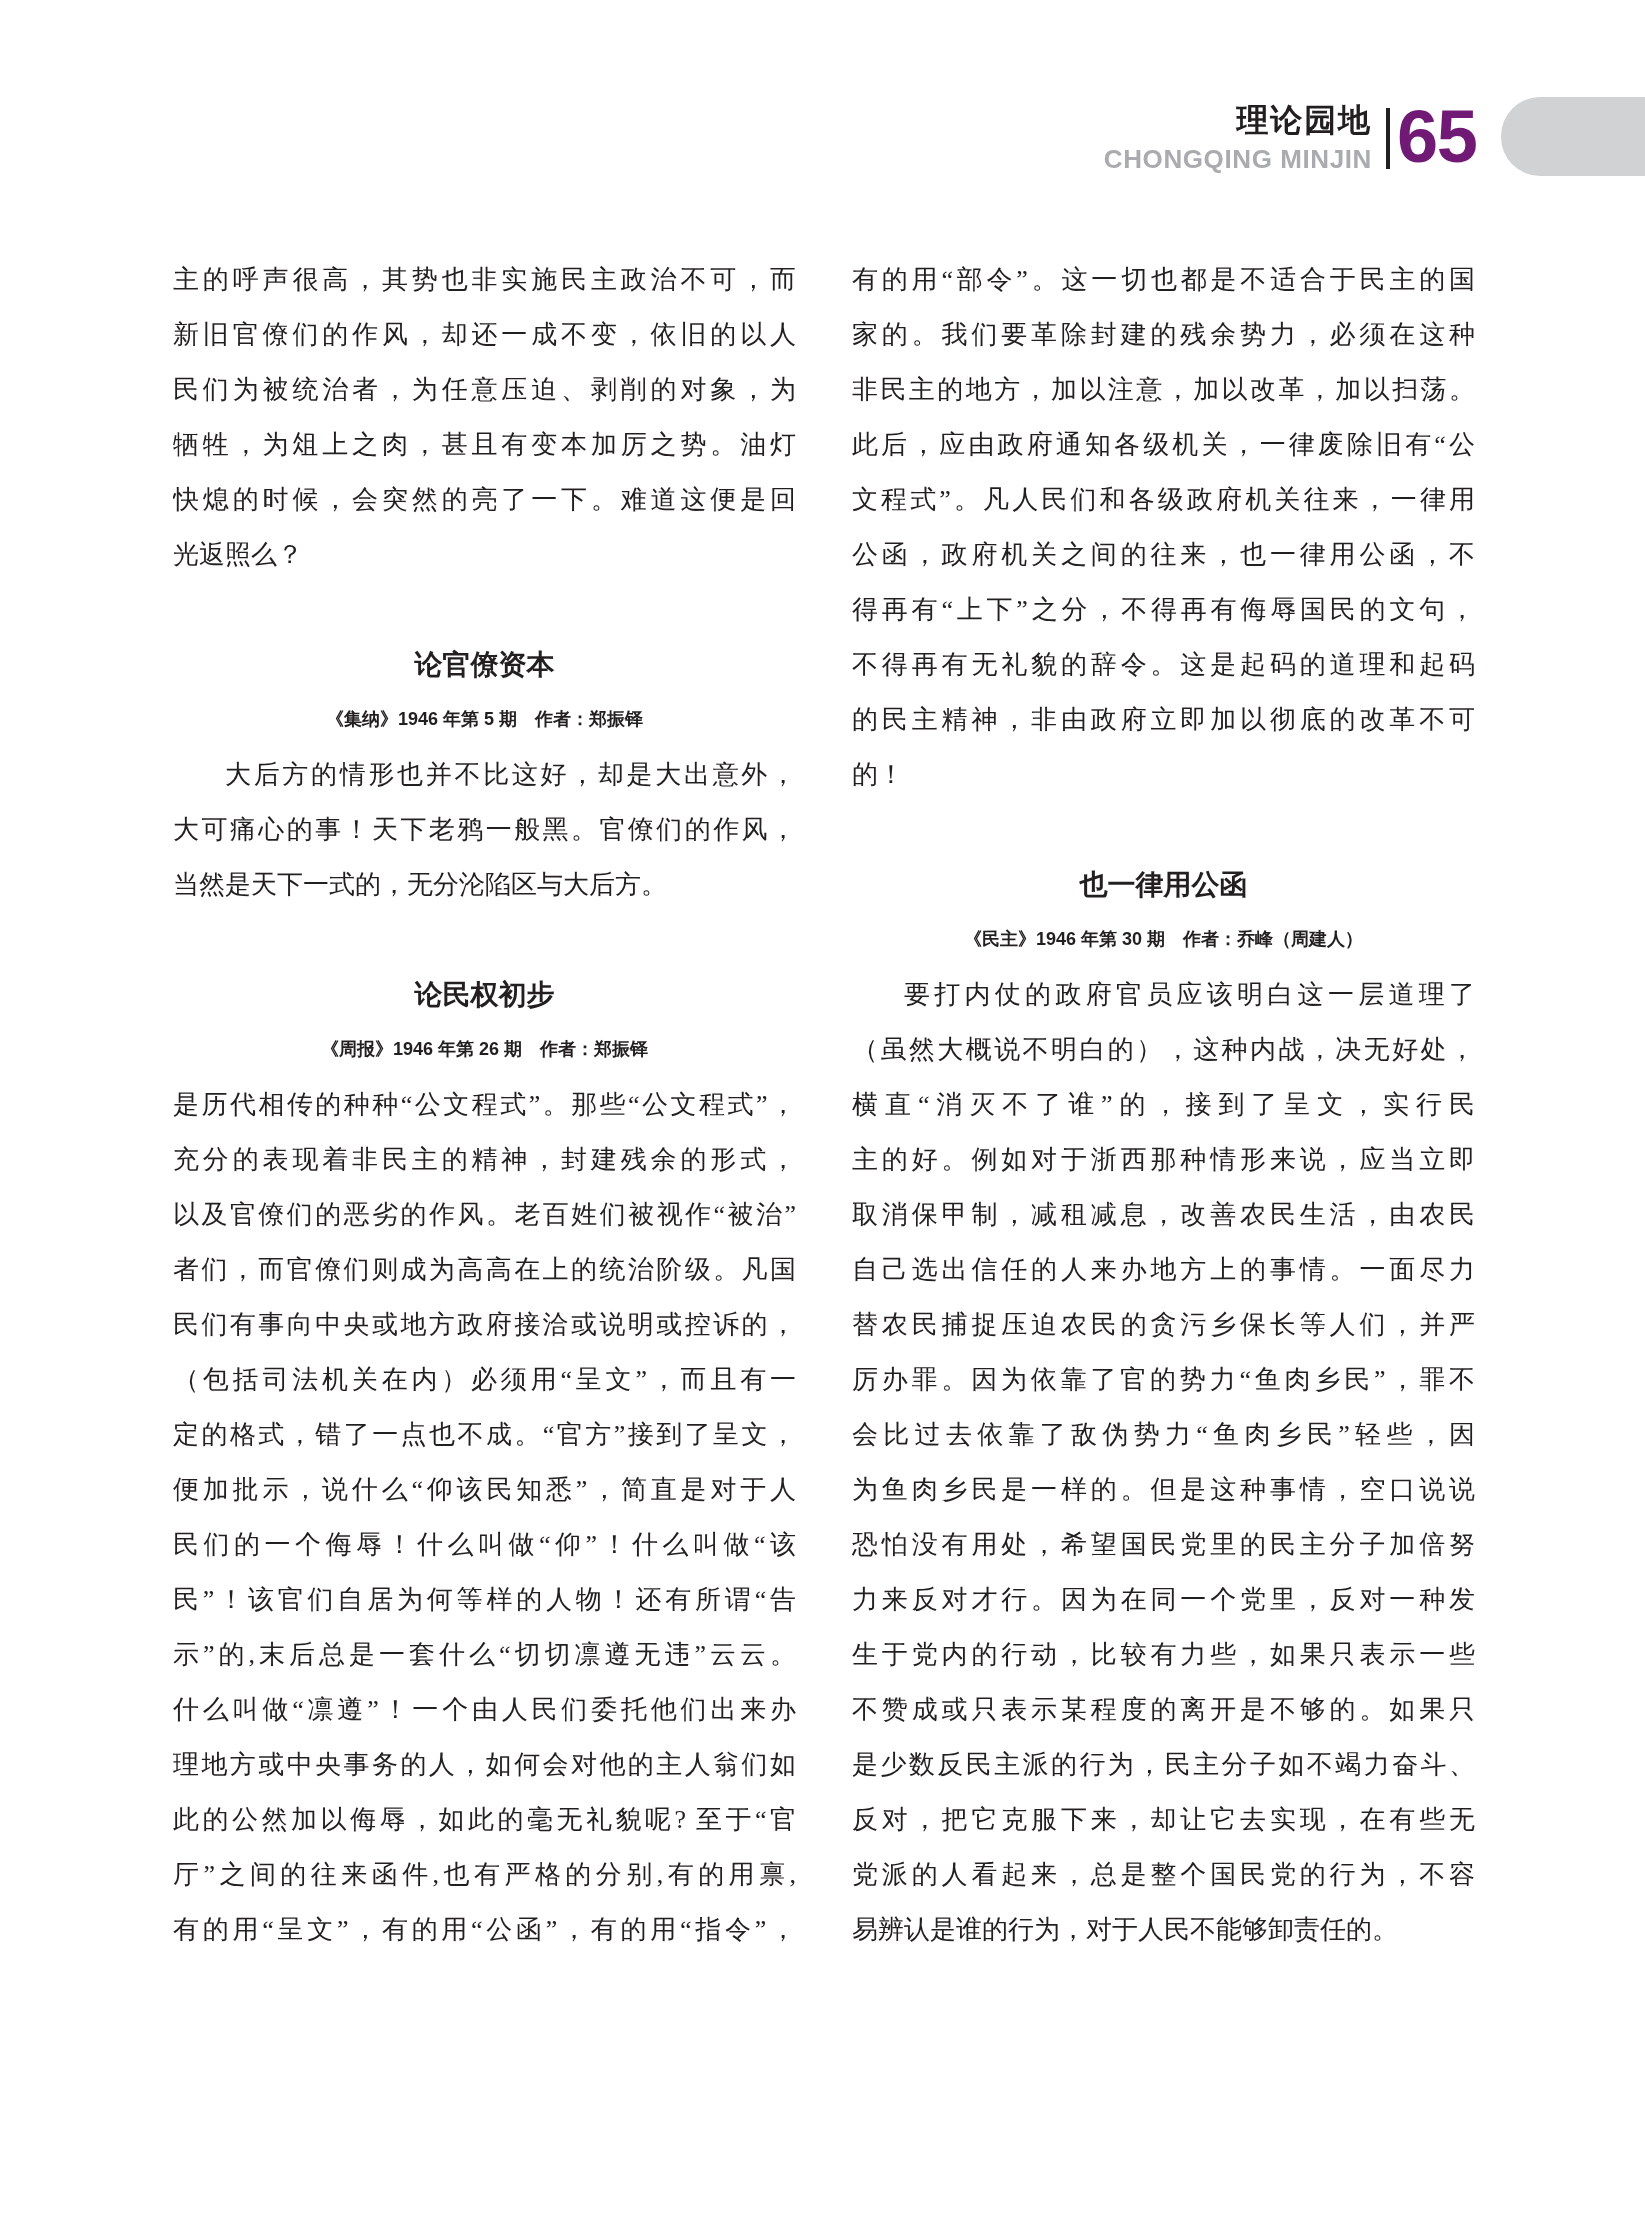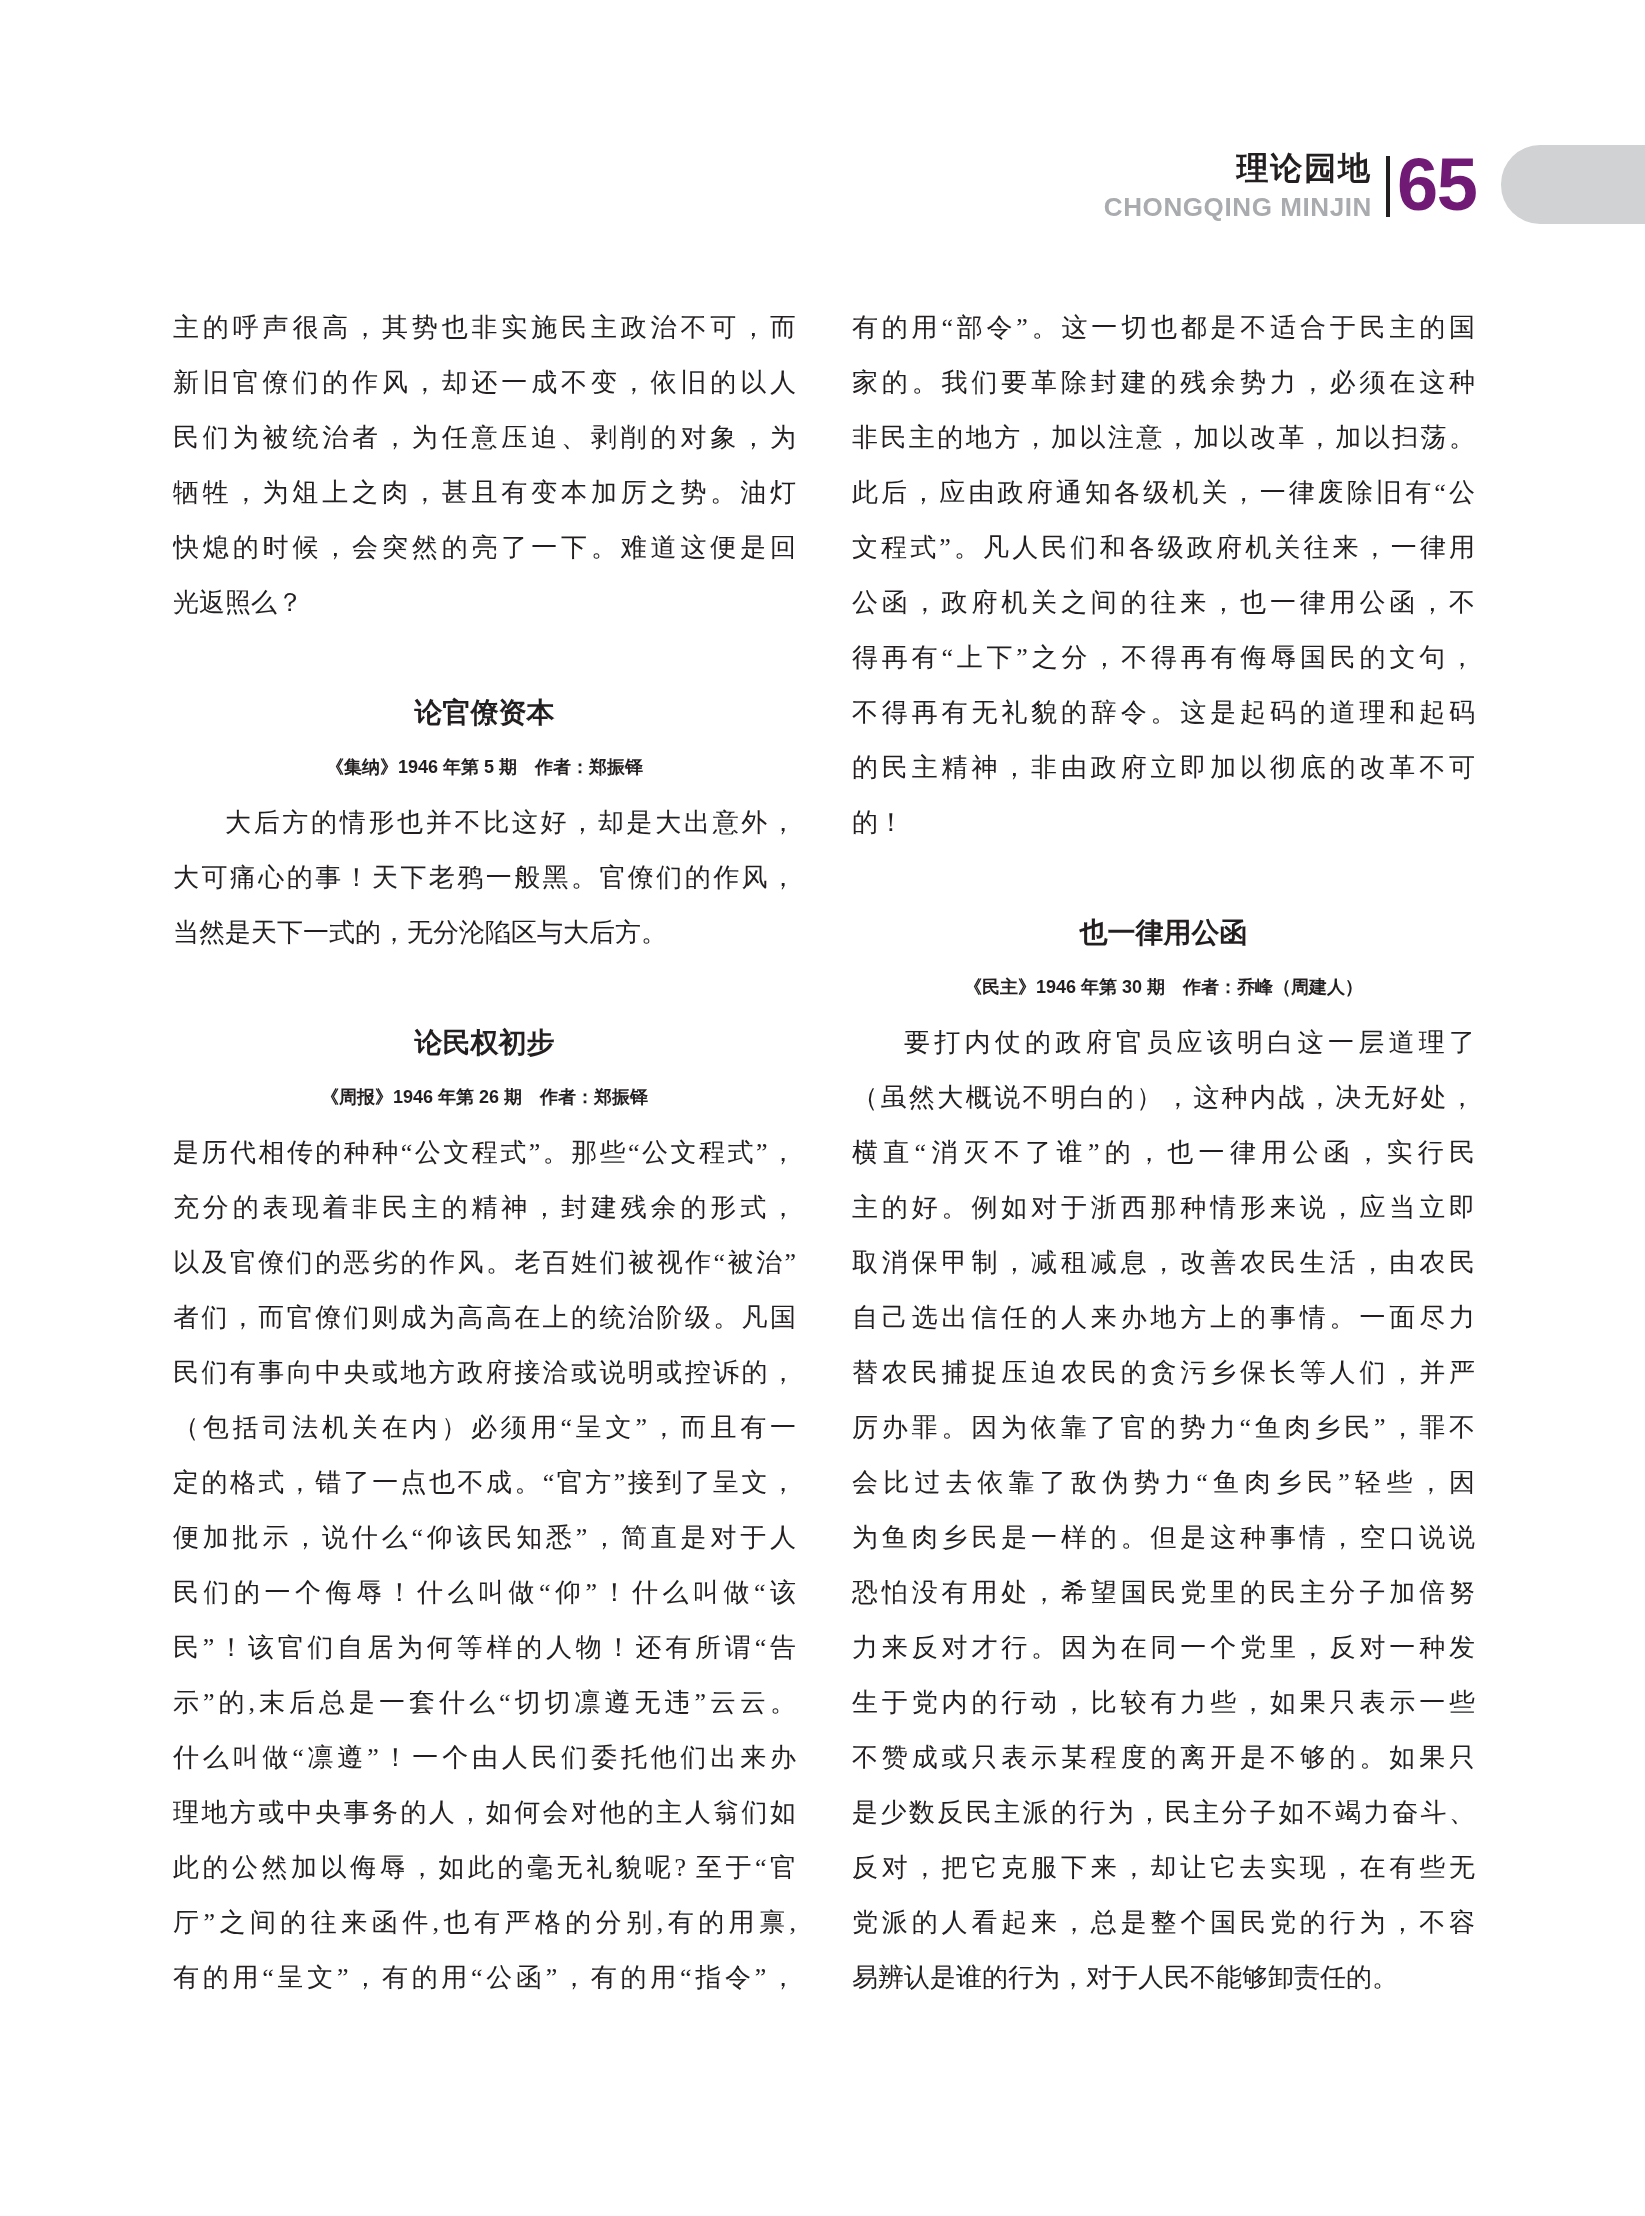--- a/index.html
+++ b/index.html
@@ -4,21 +4,20 @@
 <style>
   html,body{margin:0;padding:0;}
   body{background:#ffffff;}
   #page{
     position:relative;
     width:1645px;
     height:2060px;
     background:#ffffff;
     overflow:hidden;
     color:#231f20;
-    margin-top:48px;
   }
 
   
   .title-cn{
     position:absolute;
     top:104px; right:273px;
     font-family:"Liberation Sans", sans-serif;
     font-weight:bold;
     font-size:32px;
     line-height:1;
@@ -149,21 +148,21 @@
         <div class="line p">公函，政府机关之间的往来，也一律用公函，不</div>
         <div class="line p">得再有“上下”之分，不得再有侮辱国民的文句，</div>
         <div class="line p">不得再有无礼貌的辞令。这是起码的道理和起码</div>
         <div class="line p">的民主精神，非由政府立即加以彻底的改革不可</div>
         <div class="line pe">的！</div>
         <div class="line blank"></div>
         <div class="line h">也一律用公函</div>
         <div class="line sub">《民主》1946 年第 30 期　作者：乔峰（周建人）</div>
         <div class="line ps">要打内仗的政府官员应该明白这一层道理了</div>
         <div class="line p">（虽然大概说不明白的），这种内战，决无好处，</div>
-        <div class="line p">横直“消灭不了谁”的，也一律用公函，实行民</div>
+        <div class="line p">横直“消灭不了谁”的，接到了呈文，实行民</div>
         <div class="line p">主的好。例如对于浙西那种情形来说，应当立即</div>
         <div class="line p">取消保甲制，减租减息，改善农民生活，由农民</div>
         <div class="line p">自己选出信任的人来办地方上的事情。一面尽力</div>
         <div class="line p">替农民捕捉压迫农民的贪污乡保长等人们，并严</div>
         <div class="line p">厉办罪。因为依靠了官的势力“鱼肉乡民”，罪不</div>
         <div class="line p">会比过去依靠了敌伪势力“鱼肉乡民”轻些，因</div>
         <div class="line p">为鱼肉乡民是一样的。但是这种事情，空口说说</div>
         <div class="line p">恐怕没有用处，希望国民党里的民主分子加倍努</div>
         <div class="line p">力来反对才行。因为在同一个党里，反对一种发</div>
         <div class="line p">生于党内的行动，比较有力些，如果只表示一些</div>

